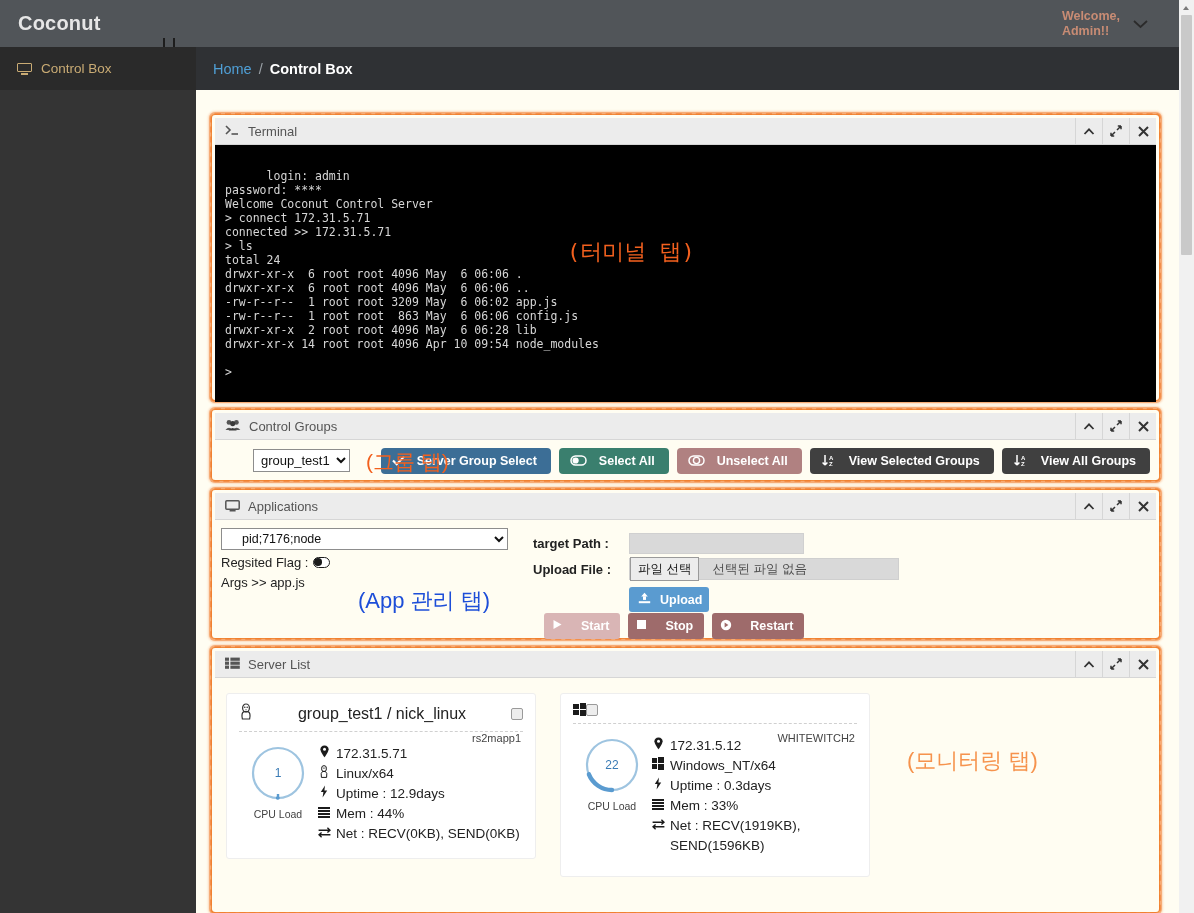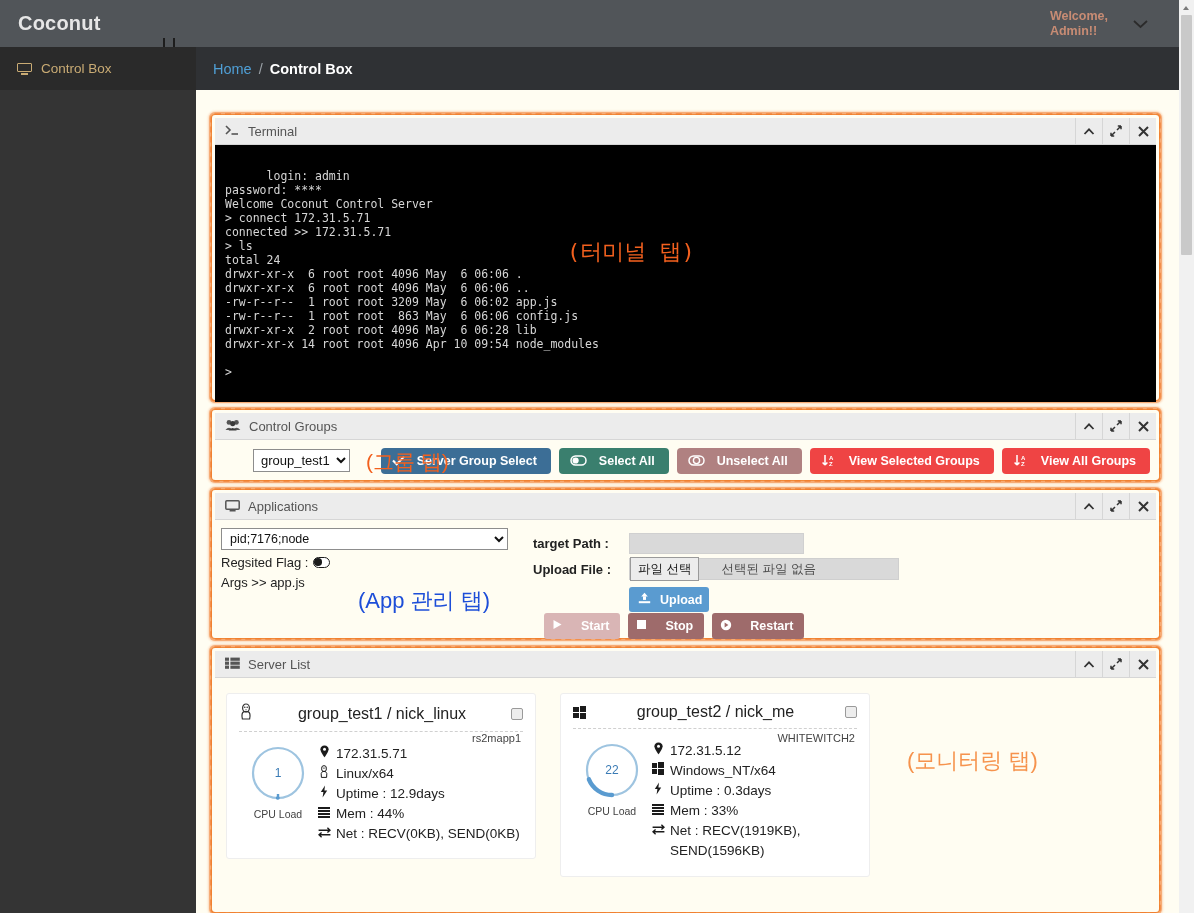--- a/index.html
+++ b/index.html
@@ -16,21 +16,21 @@
   #topbar {
     position:absolute; top:0; left:0; width:1179px; height:47px;
     background:#515559;
     display:flex; align-items:center;
   }
   #brand {
     width:196px; padding-left:18px;
     color:#e6e6e6; font-size:20px; font-weight:bold; letter-spacing:.2px;
   }
   #welcome-wrap {
-    margin-left:auto; display:flex; align-items:center; gap:24px;
+    margin-left:auto; display:flex; align-items:center; gap:12px;
     padding-right:30px;
   }
   #welcome-text {
     color:#c88c74; font-size:12.5px; font-weight:bold; line-height:15px;
     text-align:left; white-space:pre-line;
   }
   #welcome-caret { color:#2b2b2b; font-size:17px; line-height:1; }
 
   
   .notch { position:absolute; top:38px; width:2px; height:10px; background:#1d1d1d; }
@@ -124,48 +124,48 @@
   }
   .gbtn {
     height:26px; border:none; border-radius:4px; color:#fff;
     font-size:12.5px; font-weight:bold; display:flex; align-items:center;
     padding:0 14px 0 11px; gap:12px; white-space:nowrap; cursor:pointer;
   }
   .gbtn .gi { font-size:12px; display:inline-flex; align-items:center; }
   .b-blue  { background:#3c6e96; }
   .b-green { background:#3a7f6e; }
   .b-rose  { background:#b08181; }
-  .b-lblue { background:#ef4444; }
+  .b-lblue { background:#404040; }
 
   
   #panel-apps { left:16px; top:400px; width:947px; height:148px; }
   #apps-body { height:119px; position:relative; padding:8px 0 0 6px; font-size:13px; color:#222; }
   #app-sel {
     width:287px; height:22px; font-size:12.5px; border:1px solid #8d8d8d;
-    background:#fff; color:#111; padding:1px 4px;
+    background:#fff; color:#111; padding:1px 16px;
     font-family:"Liberation Sans", sans-serif;
   }
   .app-line { margin-top:5px; display:flex; align-items:center; gap:5px; }
   .toggle-on {
     display:inline-block; width:17px; height:11px; border-radius:6px;
     background:#fff; border:1.7px solid #1b1b1b; position:relative; vertical-align:-1px;
   }
   .toggle-on:after {
     content:""; position:absolute; left:0px; top:0px; width:7.5px; height:7.5px;
     border-radius:50%; background:#1b1b1b;
   }
   .rform { position:absolute; left:318px; top:10px; font-size:13px; }
   .rrow { display:flex; align-items:center; height:26px; }
   .rlabel { width:96px; font-weight:bold; color:#222; }
   .fake-input { width:175px; height:21px; background:#d9d9d9; border:1px solid #d0d0d0; }
   .file-box { display:flex; align-items:center; width:270px; height:22px;
     background:#d9d9d9; border:1px solid #cfcfcf; font-size:12.5px; }
   .file-btn { height:24px; padding:0 7px; background:#ececec; border:1px solid #9a9a9a;
     display:flex; align-items:center; color:#111; }
-  .file-name { padding-left:22px; color:#4a4a4a; }
+  .file-name { padding-left:13px; color:#4a4a4a; }
   .upbtn {
     margin-top:5px; margin-left:1px; width:80px; height:25px; background:#5a9bd0;
     border:none; border-radius:3px; color:#fff; font-size:12.5px; font-weight:bold;
     display:flex; align-items:center; gap:9px; padding-left:9px; cursor:pointer;
   }
   .actions { position:absolute; left:329px; top:93px; display:flex; gap:8px; }
   .abtn {
     height:26px; border:none; border-radius:3px; color:#fff; font-size:12.5px;
     font-weight:bold; display:flex; align-items:center; gap:18px; padding:0 11px 0 8px;
     cursor:pointer;
@@ -579,21 +579,20 @@
       </div>
 
       <div class="card" id="card1">
         <div class="card-head">
           <span class="win-logo">
               <s></s>
               <s></s>
               <s></s>
               <s></s>
             </span>
-          <span class="card-title">group_test2 / nick_me</span>
           <span class="cbox"></span>
         </div>
         <div class="hostname">WHITEWITCH2</div>
         <div class="card-body">
           <div class="gauge-col">
             <svg width="58" height="58" viewBox="0 0 58 58">
               <circle cx="29" cy="29" r="25" fill="none" stroke="#9ec4e0" stroke-width="2.2"></circle>
               <path d="M29 54 A25 25 0 0 1 5.9 38.4" fill="none" stroke="#5a9bd0" stroke-width="4.4" stroke-linecap="round"></path>
               <text x="29" y="33" text-anchor="middle" font-size="12" fill="#3a7bb5" font-family="Liberation Sans">22</text>
             </svg>

